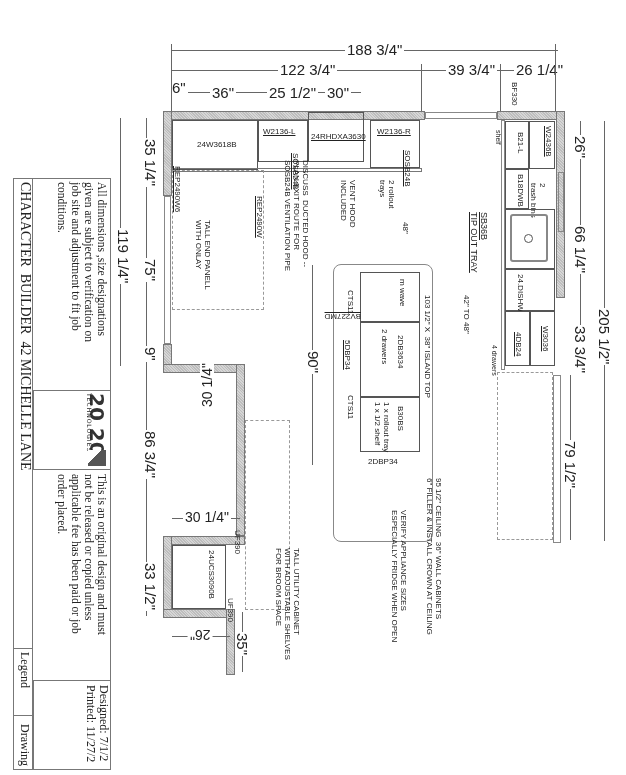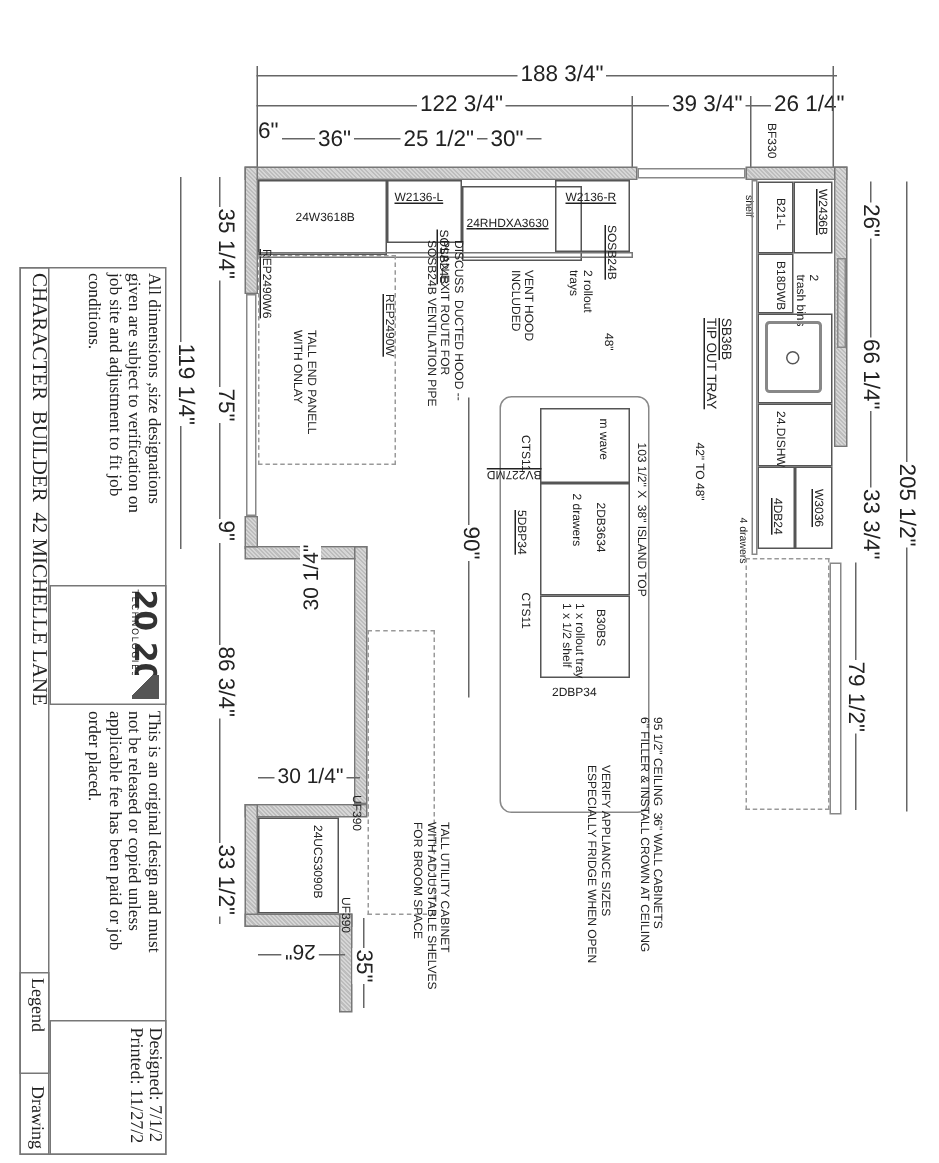--- a/index.html
+++ b/index.html
@@ -77,21 +77,21 @@
 <div class="wall" style="left:163px;top:536px;width:9px;height:82px;"></div>
 <div class="wall" style="left:163px;top:609px;width:72px;height:9px;"></div>
 <div class="wall" style="left:226px;top:609px;width:9px;height:66px;"></div>
 
 <div class="box" style="left:172px;top:120px;width:86px;height:50px;">
   <div class="lbl" style="left:24px;top:20px;">24W3618B</div>
 </div>
 <div class="box" style="left:258px;top:120px;width:50px;height:42px;">
   <div class="lbl u" style="left:4px;top:7px;">W2136-L</div>
 </div>
-<div class="box" style="left:308px;top:124px;width:80px;height:50px;">
+<div class="box" style="left:308px;top:112px;width:56px;height:50px;">
   <div class="lbl u" style="left:2px;top:20px;">24RHDXA3630</div>
 </div>
 <div class="box" style="left:370px;top:120px;width:50px;height:48px;">
   <div class="lbl u" style="left:6px;top:7px;">W2136-R</div>
 </div>
 <div class="dash" style="left:172px;top:168px;width:250px;height:4px;border-style:solid;border-color:#777;"></div>
 <div class="lblv u" style="left:300px;top:153px;">SOSB24B</div>
 <div class="lblv u" style="left:412px;top:150px;">SOSB24B</div>
 <div class="lblv" style="left:519px;top:82px;">BF330</div>
 

